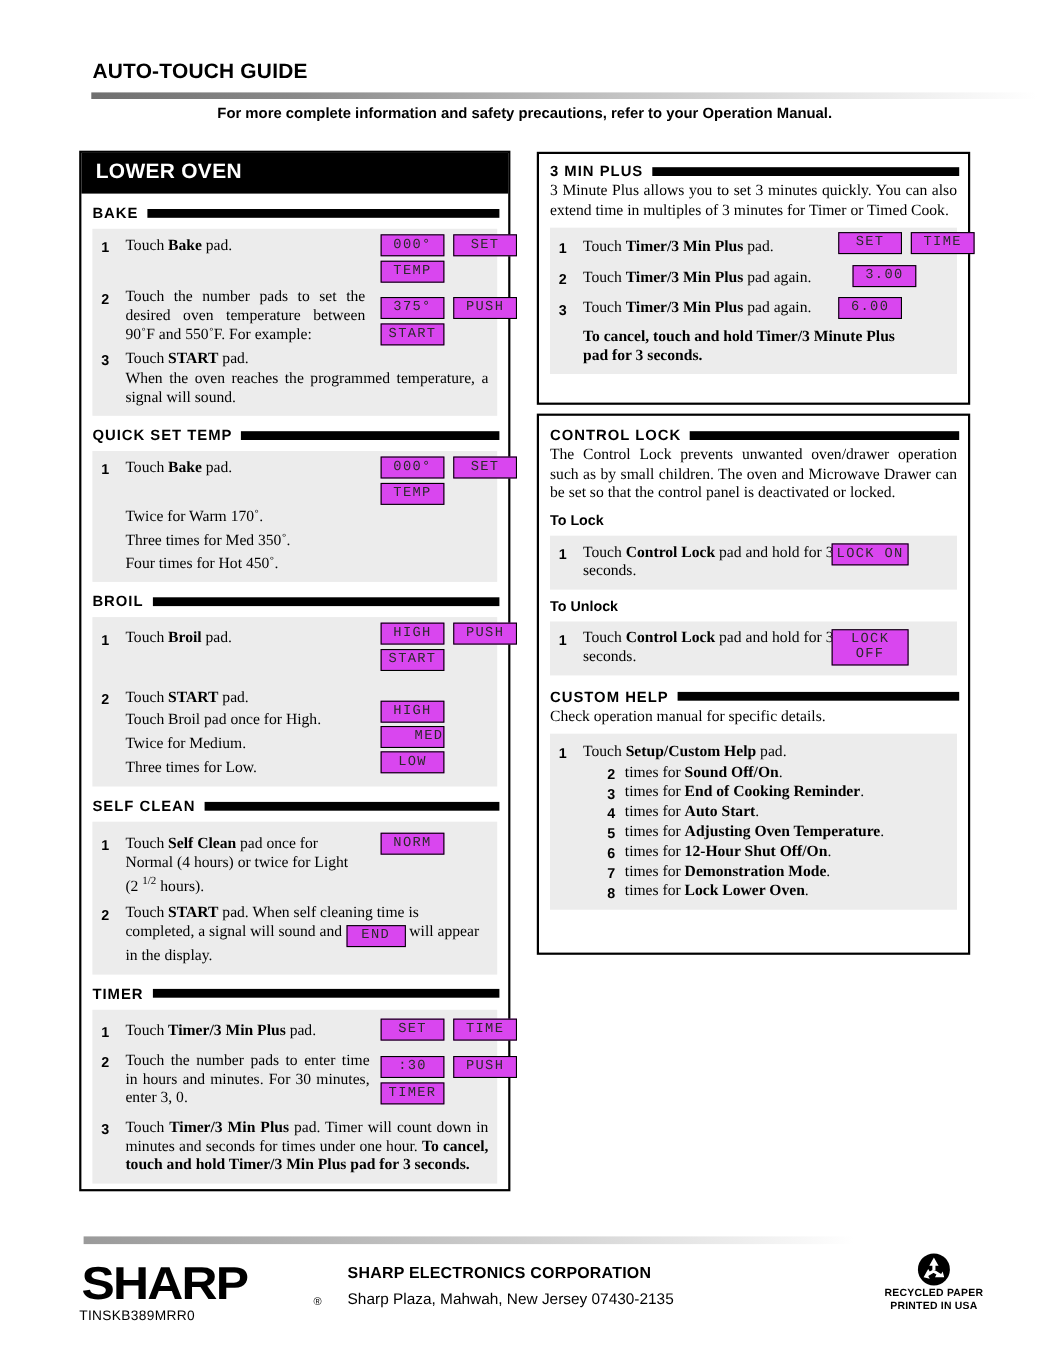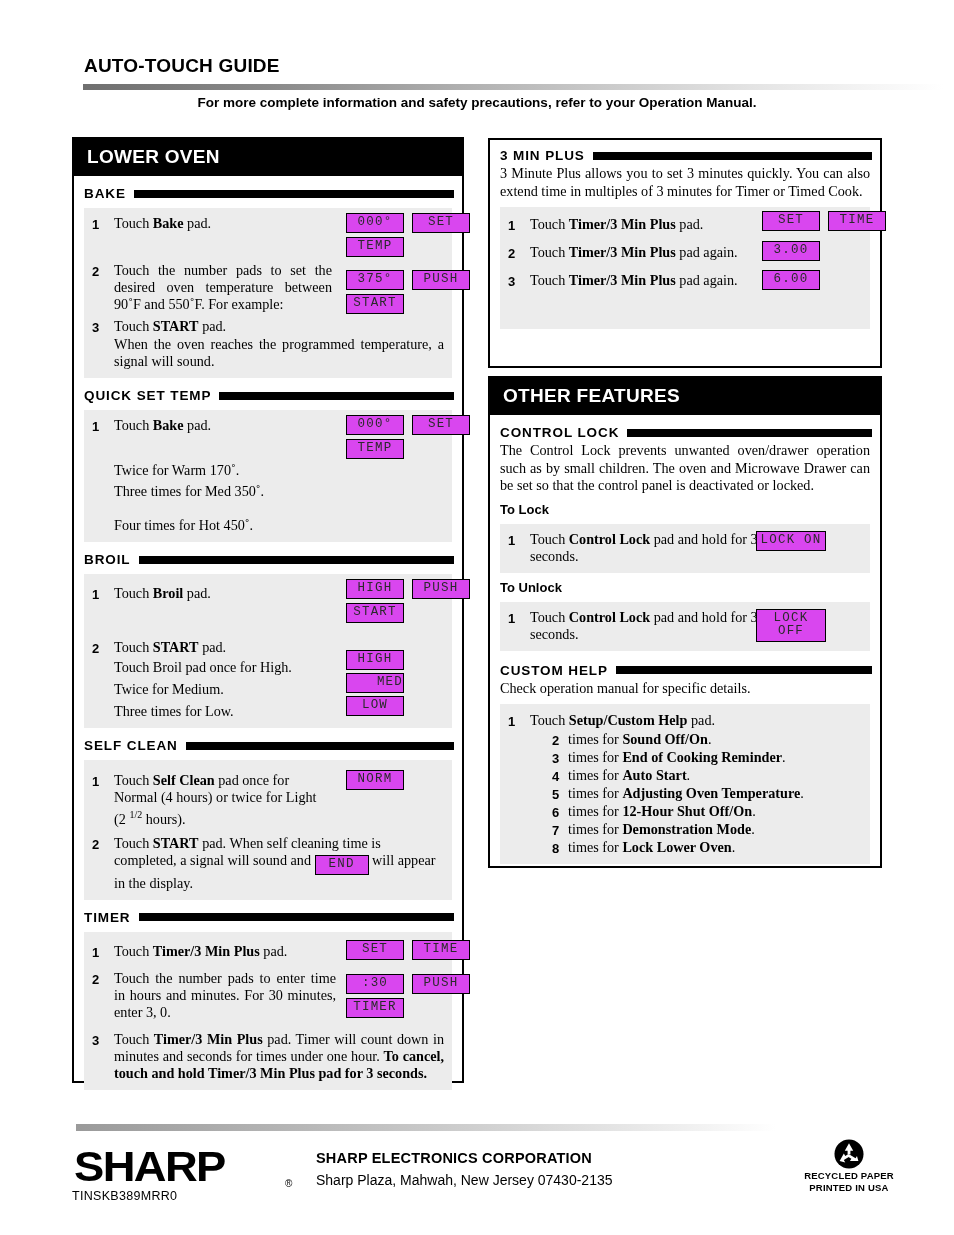--- a/index.html
+++ b/index.html
@@ -207,21 +207,21 @@
   </div>
   <div class="steps" style="min-height:112px;">
     <div class="row">
       <div class="num">1</div>
       <div class="txt">
         <span>Touch </span><span class="b">Bake</span><span> pad.</span>
       </div>
     </div>
     <div class="plain" style="margin:28px 0 0 22px;">Twice for Warm 170˚.</div>
     <div class="plain" style="margin:4px 0 0 22px;">Three times for Med 350˚.</div>
-    <div class="plain" style="margin:17px 0 0 22px;">Four times for Hot 450˚.</div>
+    <div class="plain" style="margin:4px 0 0 22px;">Four times for Hot 450˚.</div>
 
     <div class="lcdwrap" style="left:262px; top:5px;">
       <div class="lcdrow">
         <span class="lcd w58">000°</span>
         <span class="lcd w58">SET</span>
       </div>
       <div class="lcdrow">
         <span class="lcd w58">TEMP</span>
       </div>
     </div>
@@ -342,35 +342,35 @@
       </div>
     </div>
     <div class="row" style="margin-top:11px;">
       <div class="num">3</div>
       <div class="txt">
         <span>Touch </span><span class="b">Timer/3 Min Plus</span><span> pad again.</span>
       </div>
     </div>
     <div class="row" style="margin-top:9px;">
       <div class="num"></div>
+      <div class="txt b" style="max-width:300px;">To cancel, touch and hold Timer/3 Minute Plus pad for 3 seconds.</div>
     </div>
 
     <div class="lcdwrap" style="left:262px; top:4px;">
       <div class="lcdrow">
         <span class="lcd w58">SET</span>
         <span class="lcd w58">TIME</span>
       </div>
     </div>
-    <span class="lcd w58 lcdwrap" style="left:262px; top:34px;">3.00</span>
+    <span class="lcd w58 lcdwrap" style="left:275px; top:34px;">3.00</span>
     <span class="lcd w58 lcdwrap" style="left:262px; top:63px;">6.00</span>
   </div>
 </div>
 
 <div class="panel" id="panel-other">
-  <div class="panel-banner">OTHER FEATURES</div>
 
   <div class="sec-head">
     <span class="lbl">CONTROL LOCK</span>
     <span class="bar"></span>
   </div>
   <div class="descr">The Control Lock prevents unwanted oven/drawer operation such as by small children. The oven and Microwave Drawer can be set so that the control panel is deactivated or locked.</div>
 
   <div class="subhead">To Lock</div>
   <div class="steps" style="min-height:46px; padding-top:7px;">
     <div class="row">

